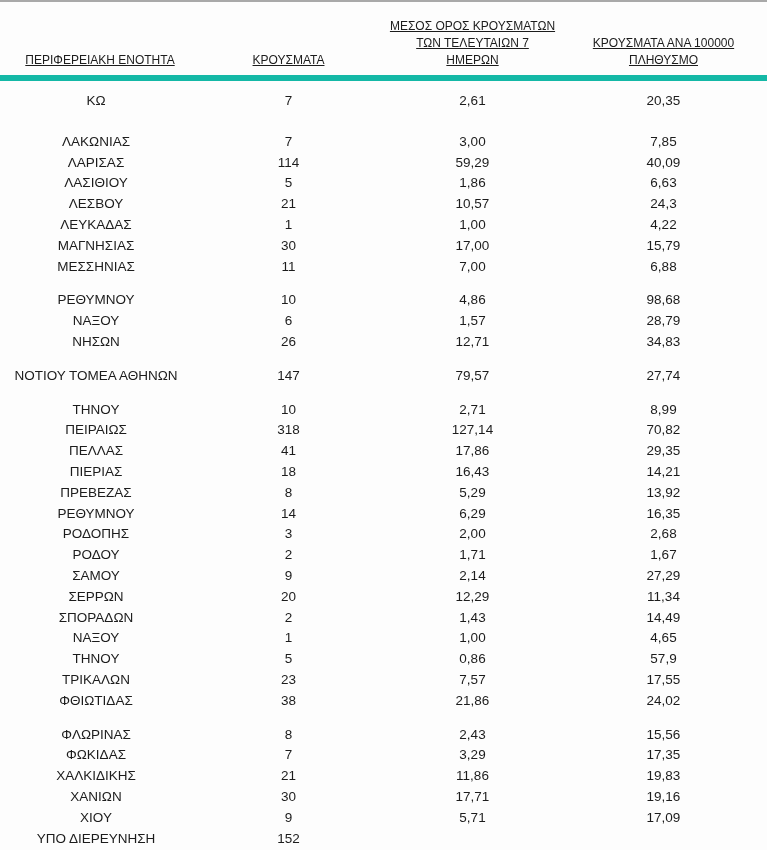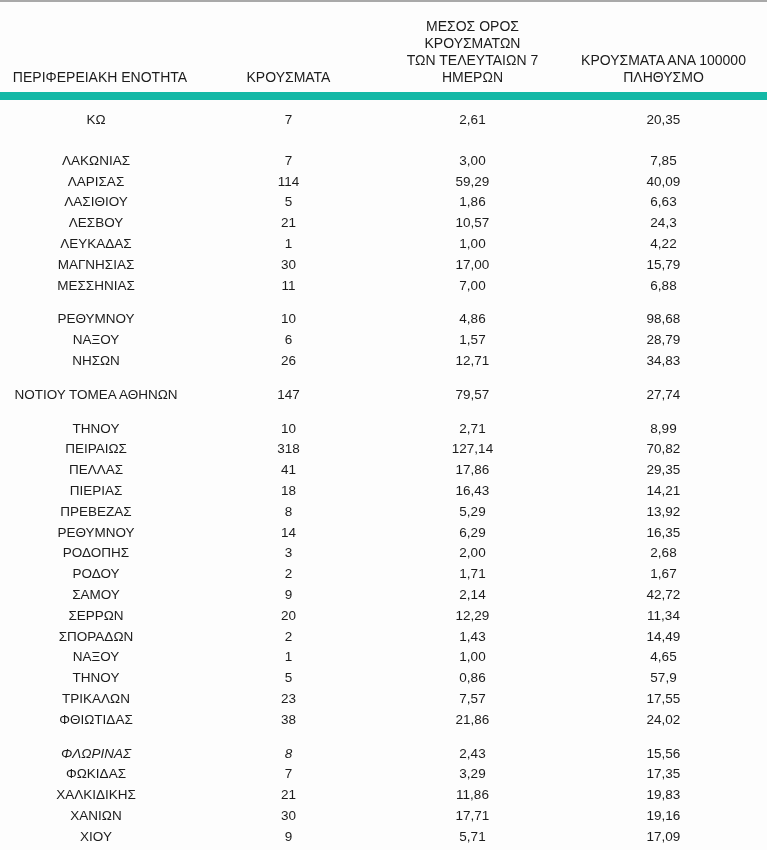--- a/index.html
+++ b/index.html
@@ -23,45 +23,46 @@
     border-collapse: collapse;
     table-layout: fixed;
     width: 767px;
   }
   col.c1 { width: 192px; }
   col.c2 { width: 193px; }
   col.c3 { width: 175px; }
   col.c4 { width: 207px; }
   thead th {
     font-weight: normal;
-    font-size: 14px;
+    font-size: 12px;
     line-height: 17px;
     vertical-align: bottom;
     text-align: center;
     padding: 16px 0 6px 0;
     white-space: pre-line;
-    border-bottom: 8px solid #14b8a6;
+    border-bottom: 6px solid #14b8a6;
+    text-decoration: underline;
   }
   thead th.left {
     text-align: center;
     padding-left: 8px;
   }
   tbody td {
     font-size: 13.5px;
     line-height: 20.8px;
     height: 20.8px;
     padding: 0;
     text-align: center;
     white-space: nowrap;
     overflow: hidden;
   }
   tr.spacer-pre td { height: 10px; line-height: 10px; }
   tr.spacer-big td { height: 20px; line-height: 20px; }
   tr.spacer     td { height: 13px; line-height: 13px; }
-  td.ital { font-style: italic; }
+  td.ital { }
 </style>
 </head>
 <body>
 
 <div class="top-rule"></div>
 
 <table>
   <colgroup>
     <col class="c1">
       <col class="c2">
@@ -212,21 +213,21 @@
       <tr>
         <td>ΡΟΔΟΥ</td>
         <td>2</td>
         <td>1,71</td>
         <td>1,67</td>
       </tr>
       <tr>
         <td>ΣΑΜΟΥ</td>
         <td>9</td>
         <td>2,14</td>
-        <td>42,72</td>
+        <td>27,29</td>
       </tr>
       <tr>
         <td>ΣΕΡΡΩΝ</td>
         <td>20</td>
         <td>12,29</td>
         <td>11,34</td>
       </tr>
       <tr>
         <td>ΣΠΟΡΑΔΩΝ</td>
         <td>2</td>

